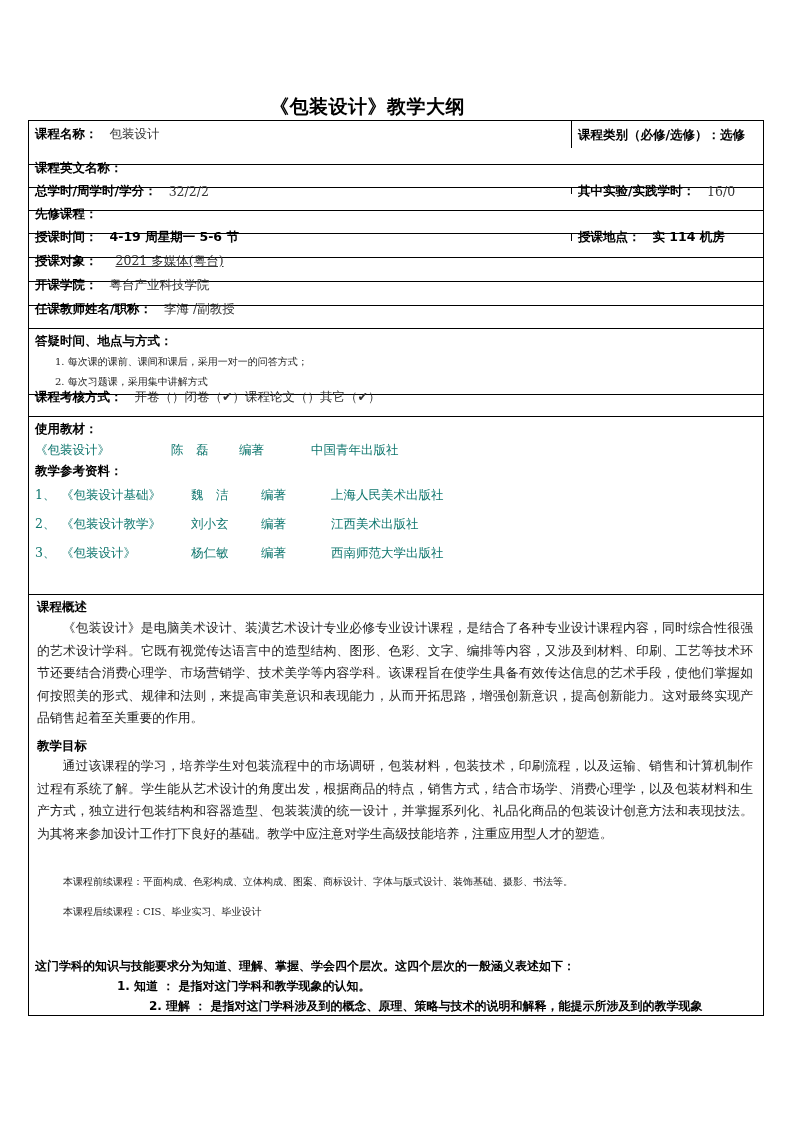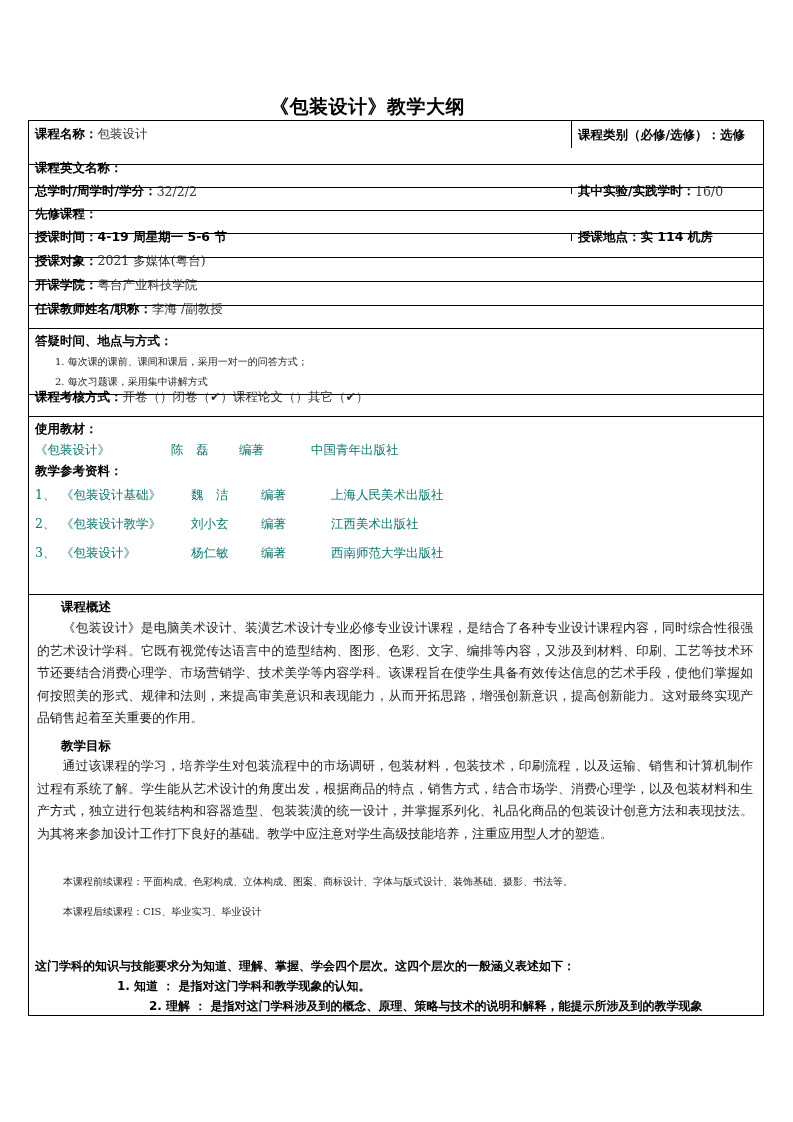--- a/index.html
+++ b/index.html
@@ -4,31 +4,31 @@
   <style>
     html, body { margin: 0; padding: 0; background: #ffffff; }
     body { width: 793px; height: 1122px; position: relative; overflow: hidden;
       font-family: "DejaVu Serif", "Liberation Serif", serif; color: #000; }
     .title { position: absolute; top: 94px; left: 0; width: 735px; text-align: center;
       font-family: "DejaVu Sans", "Liberation Sans", sans-serif; font-weight: bold; font-size: 19px; letter-spacing: 0.5px; }
     .tbl { position: absolute; left: 28px; top: 120px; width: 736px; height: 896px;
       border: 1.3px solid #000; box-sizing: border-box; }
     .row { position: absolute; left: 0; right: 0; border-bottom: 1.2px solid #000; box-sizing: border-box; }
     .row.nb { border-bottom: none; }
-    .cell { position: absolute; top: 0; bottom: 16px; box-sizing: border-box; padding: 0 6px; display: flex; align-items: center; font-size: 12.5px; }
+    .cell { position: absolute; top: 0; bottom: 16px; box-sizing: border-box; padding: 0 6px; display: flex; align-items: center; font-size: 12.5px; gap: 12px; }
     .cell.left { left: 0; width: 543px; border-right: 1.2px solid #000; }
     .cell.right { left: 543px; right: 0; }
     .cell.full { left: 0; right: 0; }
     .lbl { font-weight: bold; font-family: "DejaVu Sans", "Liberation Sans", sans-serif; font-size: 12.5px; white-space: nowrap; }
     .val { color: #333; font-size: 12.5px; white-space: nowrap; }
     .bold-val { font-weight: bold; font-family: "DejaVu Sans", "Liberation Sans", sans-serif; color: #000; }
     .line { position: absolute; white-space: nowrap; font-size: 10px; color: #222; }
     .para { position: absolute; left: 8px; right: 10px; font-size: 12.8px; line-height: 22.5px; color: #222; text-align: justify; }
     .para p { margin: 0; text-indent: 2em; }
-    .sec-title { position: absolute; left: 8px; font-weight: bold; font-family: "DejaVu Sans", "Liberation Sans", sans-serif; font-size: 12.5px; margin-left: 24px; }
+    .sec-title { position: absolute; left: 8px; font-weight: bold; font-family: "DejaVu Sans", "Liberation Sans", sans-serif; font-size: 12.5px; }
     .req { position: absolute; font-weight: bold; font-family: "DejaVu Sans", "Liberation Sans", sans-serif; font-size: 12px; white-space: nowrap; }
     .ref-col { position: absolute; white-space: nowrap; font-size: 12.5px; color: #0f766e; }
   </style>
 </head>
 <body>
 
 <div class="title">《包装设计》教学大纲</div>
 
 <div class="tbl">
 
@@ -74,21 +74,21 @@
     </div>
     <div class="cell right">
       <span class="lbl">授课地点：</span>
       <span class="val bold-val">实 114 机房</span>
     </div>
   </div>
 
   <div class="row" style="top:137px;height:24px;">
     <div class="cell full">
       <span class="lbl">授课对象：</span>
-      <span class="val" style="">2021 多媒体(粤台)</span>
+      <span class="val" style="margin-left:6px;text-decoration:underline;">2021 多媒体(粤台)</span>
     </div>
   </div>
 
   <div class="row" style="top:161px;height:24px;">
     <div class="cell full">
       <span class="lbl">开课学院：</span>
       <span class="val">粤台产业科技学院</span>
     </div>
   </div>
 

